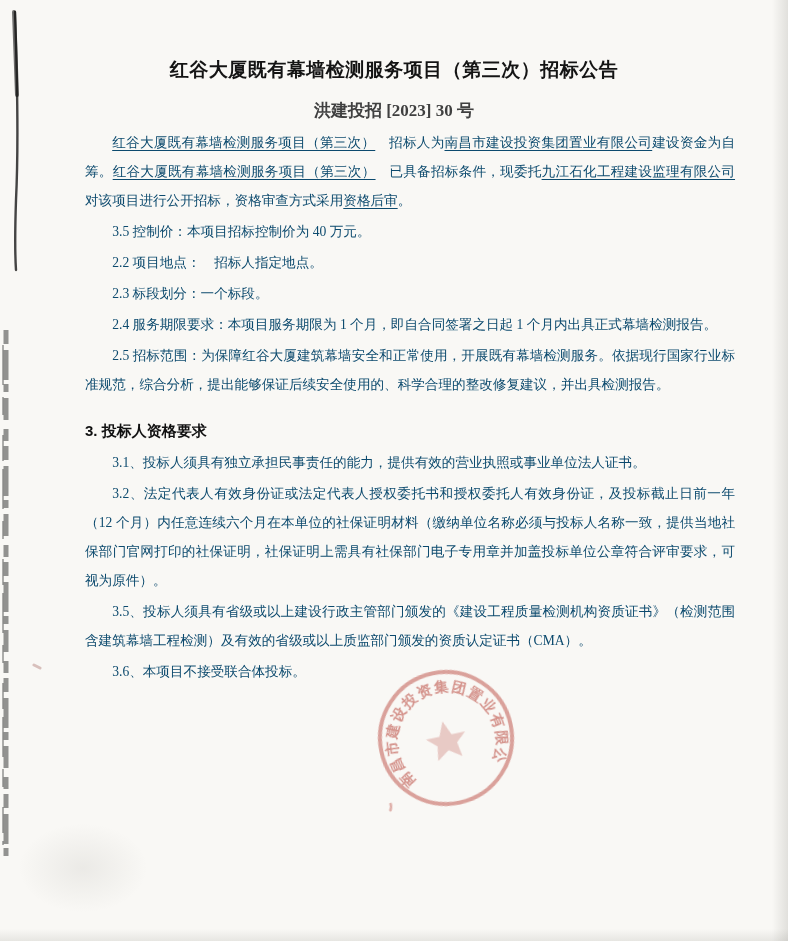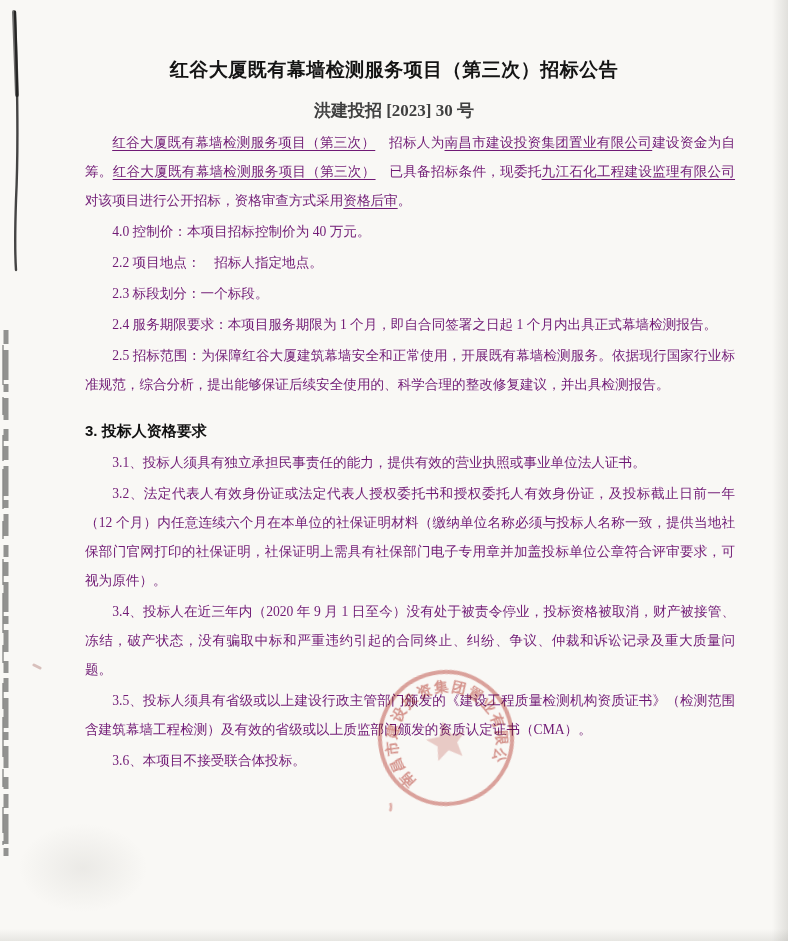--- a/index.html
+++ b/index.html
@@ -41,21 +41,21 @@
     line-height:24px;
     margin-top:20px;
     margin-bottom:5px;
     color:#101010;
   }
   .para{
     font-size:13.6px;
     line-height:29px;
     text-align:justify;
     margin:0 0 2px 0;
-    color:#701a75;
+    color:#0c4a6e;
   }
   .para.indent{ text-indent:2em; }
   .u{
     text-decoration:underline;
     text-underline-offset:3px;
     text-decoration-thickness:1px;
   }
   
   #stamp{
     position:absolute;
@@ -92,29 +92,28 @@
 <body>
 
 <div id="page">
 
   <div class="doc-title">红谷大厦既有幕墙检测服务项目（第三次）招标公告</div>
 
   <div class="doc-number">洪建投招 [2023] 30 号</div>
 
   <div id="doc-body">
       <div class="para indent"><span class="u">红谷大厦既有幕墙检测服务项目（第三次）</span><span>　招标人为</span><span class="u">南昌市建设投资集团置业有限公司</span><span>建设资金为自筹。</span><span class="u">红谷大厦既有幕墙检测服务项目（第三次）</span><span>　已具备招标条件，现委托</span><span class="u">九江石化工程建设监理有限公司</span><span>对该项目进行公开招标，资格审查方式采用</span><span class="u">资格后审</span><span>。</span></div>
-      <div class="para indent"><span>4.0 控制价：本项目招标控制价为 40 万元。</span></div>
+      <div class="para indent"><span>3.5 控制价：本项目招标控制价为 40 万元。</span></div>
       <div class="para indent"><span>2.2 项目地点：　招标人指定地点。</span></div>
       <div class="para indent"><span>2.3 标段划分：一个标段。</span></div>
       <div class="para indent"><span>2.4 服务期限要求：本项目服务期限为 1 个月，即自合同签署之日起 1 个月内出具正式幕墙检测报告。</span></div>
       <div class="para indent"><span>2.5 招标范围：为保障红谷大厦建筑幕墙安全和正常使用，开展既有幕墙检测服务。依据现行国家行业标准规范，综合分析，提出能够保证后续安全使用的、科学合理的整改修复建议，并出具检测报告。</span></div>
       <div class="sec-heading">3. 投标人资格要求</div>
       <div class="para indent"><span>3.1、投标人须具有独立承担民事责任的能力，提供有效的营业执照或事业单位法人证书。</span></div>
       <div class="para indent"><span>3.2、法定代表人有效身份证或法定代表人授权委托书和授权委托人有效身份证，及投标截止日前一年（12 个月）内任意连续六个月在本单位的社保证明材料（缴纳单位名称必须与投标人名称一致，提供当地社保部门官网打印的社保证明，社保证明上需具有社保部门电子专用章并加盖投标单位公章符合评审要求，可视为原件）。</span></div>
-      <div class="para indent"><span>3.4、投标人在近三年内（2020 年 9 月 1 日至今）没有处于被责令停业，投标资格被取消，财产被接管、冻结，破产状态，没有骗取中标和严重违约引起的合同终止、纠纷、争议、仲裁和诉讼记录及重大质量问题。</span></div>
       <div class="para indent"><span>3.5、投标人须具有省级或以上建设行政主管部门颁发的《建设工程质量检测机构资质证书》（检测范围含建筑幕墙工程检测）及有效的省级或以上质监部门颁发的资质认定证书（CMA）。</span></div>
       <div class="para indent"><span>3.6、本项目不接受联合体投标。</span></div>
     </div>
 
   <svg id="stamp" viewBox="0 0 160 160" aria-hidden="true">
     <circle cx="80" cy="80" r="66" fill="none" stroke="#bf4a40" stroke-width="4" opacity=".85"></circle>
     <path id="stamp-arc" d="M 42,116 A 50,50 0 1 1 118,116" fill="none"></path>
     <text font-size="14.5" letter-spacing="1.5" fill="#bf4a40" font-family="Liberation Serif, DejaVu Serif, serif" font-weight="700">
       <textPath href="#stamp-arc" startOffset="0">南昌市建设投资集团置业有限公司</textPath>
     </text>

